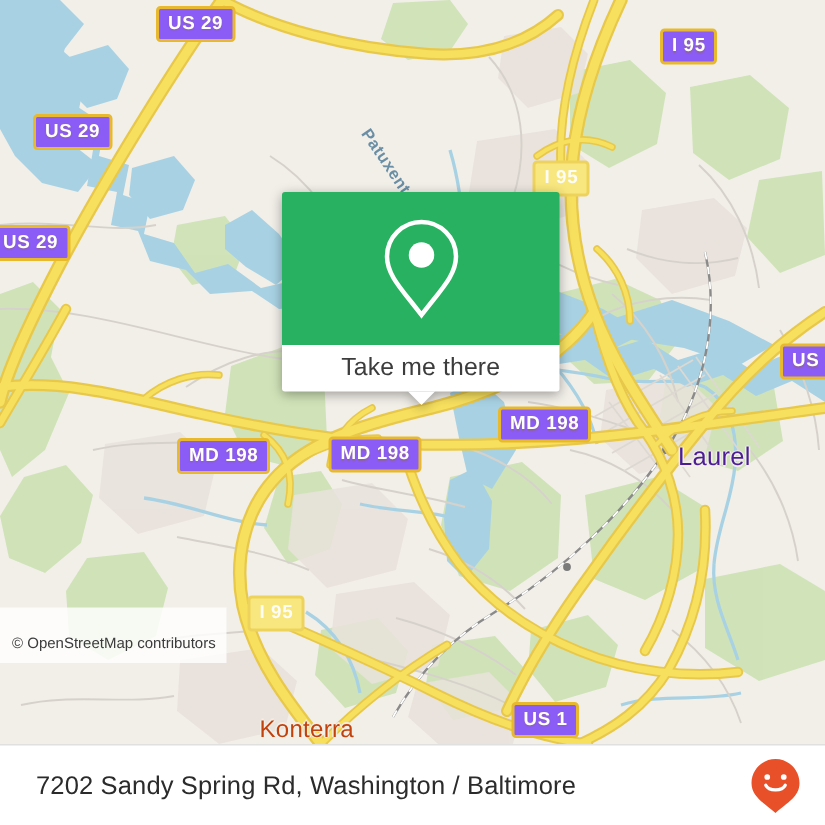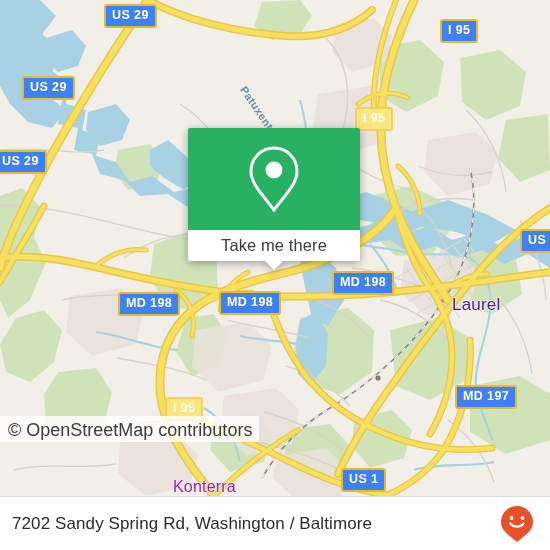--- a/index.html
+++ b/index.html
@@ -43,36 +43,36 @@
     position: absolute;
     color: #4c1d95;
     font-size: 17px;
     letter-spacing: .2px;
     white-space: nowrap;
     text-shadow:
        1px 0 0 rgba(242,239,233,.9), -1px 0 0 rgba(242,239,233,.9),
        0 1px 0 rgba(242,239,233,.9), 0 -1px 0 rgba(242,239,233,.9);
   }
   .place-label.muted {
-    color: #a21caf;
+    color: #c2410c;
     font-size: 16px;
   }
   .water-label {
     position: absolute;
     color: #6a8fa5;
     font-size: 11px;
     font-weight: bold;
     white-space: nowrap;
     letter-spacing: .4px;
   }
 
   
   .shield {
     position: absolute;
-    background: #3b82f6;
+    background: #8b5cf6;
     border: 2px solid #e8b92f;
     border-radius: 3px;
     color: #ffffff;
     font-size: 12.5px;
     font-weight: bold;
     line-height: 15px;
     padding: 2px 6px 3px 6px;
     white-space: nowrap;
     text-shadow: 0 1px 1px rgba(150,110,0,.35);
     letter-spacing: .4px;
@@ -83,21 +83,21 @@
     border-color: #edd35c;
     color: #fdfcf5;
     text-shadow: none;
   }
 
   
   #popup-card {
     position: absolute;
     left: 188px;
     top: 128px;
-    width: 172px;
+    width: 185px;
     filter: drop-shadow(0 2px 4px rgba(0,0,0,.35));
   }
   #popup-card-image {
     height: 102px;
     background: #27b161;
     border-radius: 2px 2px 0 0;
     display: flex;
     align-items: center;
     justify-content: center;
   }
@@ -127,40 +127,40 @@
     border-top: 9px solid #ffffff;
   }
 
   
   #attribution {
     position: absolute;
     left: 0;
     bottom: 54px;
     background: rgba(255,255,255,.82);
     color: #3b3b3b;
-    font-size: 18px;
+    font-size: 10px;
     line-height: 18px;
-    padding: 5px 7px 3px 8px;
+    padding: 16px 7px 3px 8px;
     white-space: nowrap;
   }
 
   
   #footer-bar {
     position: absolute;
     left: 0;
     bottom: 0;
     width: 550px;
     height: 54px;
     background: #ffffff;
     border-top: 1px solid #e0e0e0;
     display: flex;
     align-items: center;
     justify-content: space-between;
     box-sizing: border-box;
-    padding: 0 16px 0 12px;
+    padding: 0 16px 0 24px;
   }
   #footer-address {
     color: #2b2b2b;
     font-size: 17px;
     letter-spacing: .1px;
     white-space: nowrap;
   }
   #footer-brand {
     display: flex;
     align-items: center;
@@ -387,21 +387,20 @@
     <div class="shield" style="left:104px; top:4px;">US 29</div>
     <div class="shield" style="left:22px; top:76px;">US 29</div>
     <div class="shield" style="left:-6px; top:150px;">US 29</div>
     <div class="shield" style="left:440px; top:19px;">I 95</div>
     <div class="shield pale" style="left:355px; top:107px;">I 95</div>
     <div class="shield" style="left:520px; top:229px;">US 1</div>
     <div class="shield" style="left:332px; top:271px;">MD 198</div>
     <div class="shield" style="left:219px; top:291px;">MD 198</div>
     <div class="shield" style="left:118px; top:292px;">MD 198</div>
     <div class="shield pale" style="left:165px; top:397px;">I 95</div>
-    <div class="shield" style="left:455px; top:385px;">MD 197</div>
     <div class="shield" style="left:341px; top:468px;">US 1</div>
 
     <div id="popup-card">
       <div id="popup-card-image">
         <svg width="56" height="70" viewBox="0 0 56 70" xmlns="http://www.w3.org/2000/svg">
           <path d="M28 4 C 15.3 4, 5 14.3, 5 27 C 5 40, 16 50, 28 66
                    C 40 50, 51 40, 51 27 C 51 14.3, 40.7 4, 28 4 Z" fill="none" stroke="#ffffff" stroke-width="3"></path>
           <circle cx="28" cy="26" r="8.5" fill="#ffffff"></circle>
         </svg>
       </div>

